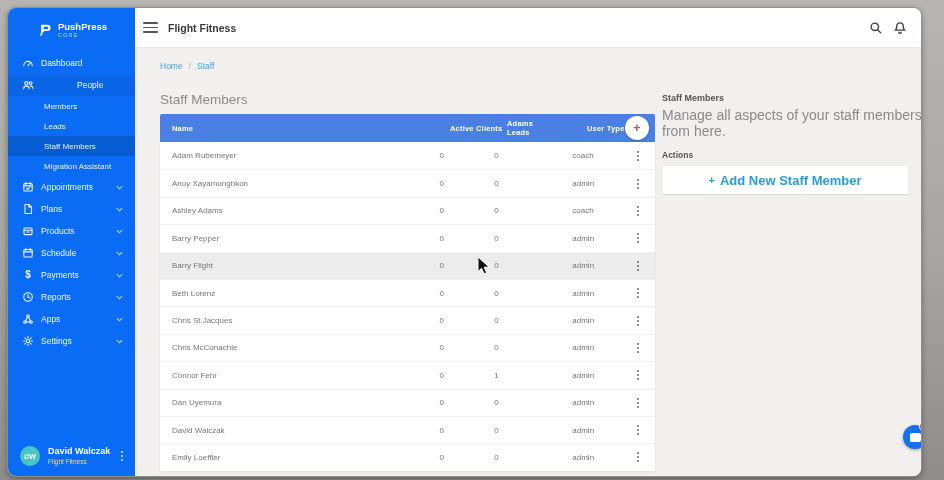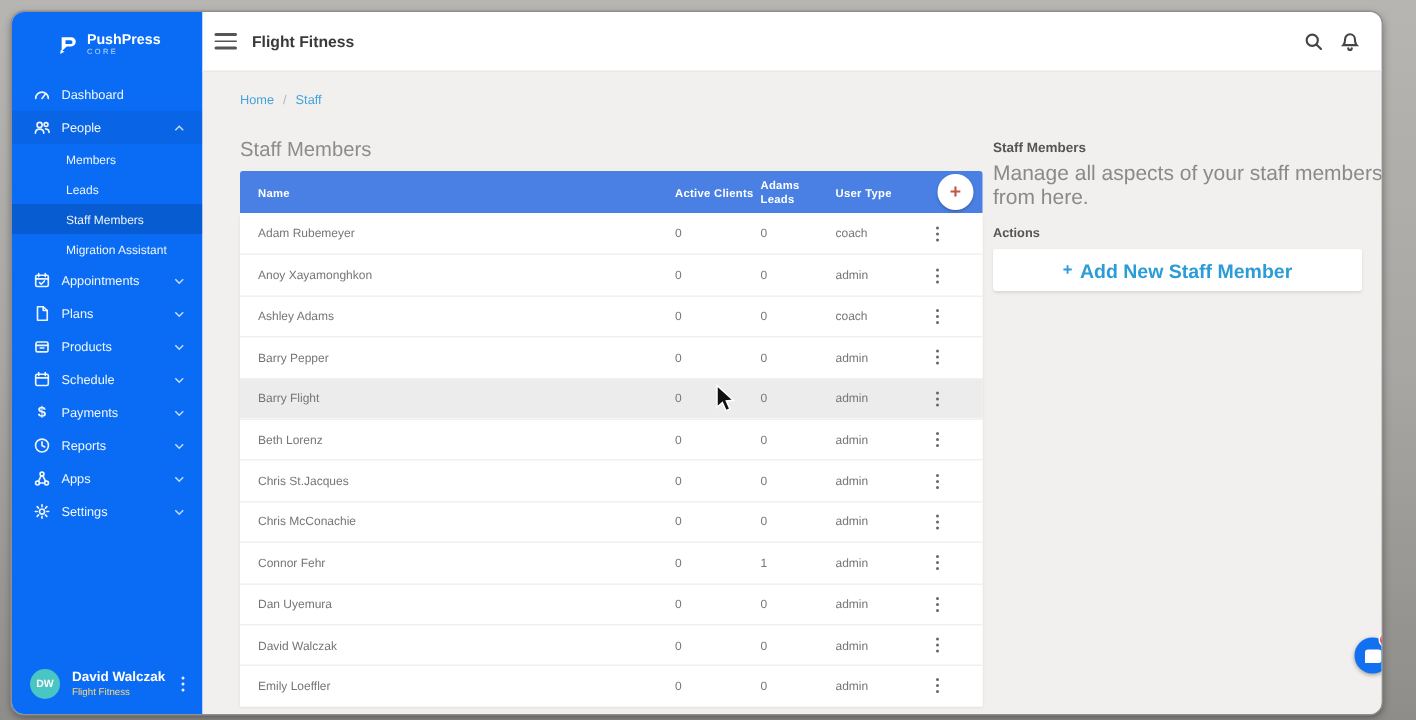--- a/index.html
+++ b/index.html
@@ -16,21 +16,21 @@
   .sidebar { position:absolute; left:0; top:0; width:127px; height:100%;
     background:#0a6cf5; color:#fff; }
   .logo-block { height:44px; display:flex; align-items:center; justify-content:center; gap:5px; }
   .logo-text-wrap { display:flex; flex-direction:column; line-height:1; }
   .logo-name { font-size:9.5px; font-weight:bold; color:#fff; }
   .logo-sub { font-size:5px; letter-spacing:1.6px; color:rgba(255,255,255,.75); margin-top:2px; }
   .nav { position:absolute; top:44px; left:0; right:0; }
   .nav-item { height:22px; display:flex; align-items:center; padding:0 12px 0 14px;
     font-size:8.5px; color:rgba(255,255,255,.95); cursor:pointer; }
   .nav-item .lbl { margin-left:7px; flex:1; }
-  .nav-item.parent-open { background:rgba(0,0,0,.06); }
+  .nav-item.parent-open { background:rgba(0,0,0,.06);gap:36px; }
   .sub-item { height:20px; display:flex; align-items:center; padding-left:36px;
     font-size:8px; color:rgba(255,255,255,.92); cursor:pointer; }
   .sub-item.active { background:rgba(0,0,0,.14); }
   .si { width:12px; height:12px; flex:0 0 12px; }
   .si * { stroke:rgba(255,255,255,.92); stroke-width:1.1; fill:none; stroke-linecap:round; stroke-linejoin:round; }
   .si text { stroke:none; fill:rgba(255,255,255,.95); font-weight:bold; }
   .chev { width:7px; height:5px; }
   .chev path { stroke:rgba(255,255,255,.75); stroke-width:1.2; fill:none; }
   .user-block { position:absolute; bottom:0; left:0; right:0; height:40px;
     display:flex; align-items:center; padding:0 8px 0 12px; }
@@ -59,21 +59,21 @@
   .crumb-sep { color:#b5b5b5; }
   .page-heading { position:absolute; left:25px; top:44px; font-size:13.5px; color:#8c8c8c; }
 
   
   .table { position:absolute; left:25px; top:66px; width:495px; }
   .thead { position:relative; height:28px; background:#4a80e4; border-radius:2px 2px 0 0;
     display:flex; align-items:center; color:#fff; font-size:7.5px; font-weight:bold; letter-spacing:.2px; }
   .c-name { width:290px; padding-left:12px; }
   .c-clients { width:57px; }
   .c-leads { width:50px; }
-  .c-type { width:50px; }
+  .c-type { width:50px;margin-left:30px; }
   .c-actions { width:36px; display:flex; justify-content:center; }
   .add-fab { position:absolute; right:6px; top:2px; width:24px; height:24px; border-radius:50%;
     background:#fff; box-shadow:0 1px 2px rgba(0,0,0,.25); display:flex; align-items:center;
     justify-content:center; cursor:pointer; }
   .add-fab span { color:#c2574e; font-size:13px; line-height:1; margin-top:-1px; }
   .tbody { background:#fff; box-shadow:0 1px 2px rgba(0,0,0,.08); }
   .trow { height:27.4px; display:flex; align-items:center; font-size:8px; color:#767676;
     border-top:1px solid #f0f0f0; background:#fff; }
   .trow:first-child { border-top:none; }
   .trow.hl { background:#ececec; }

